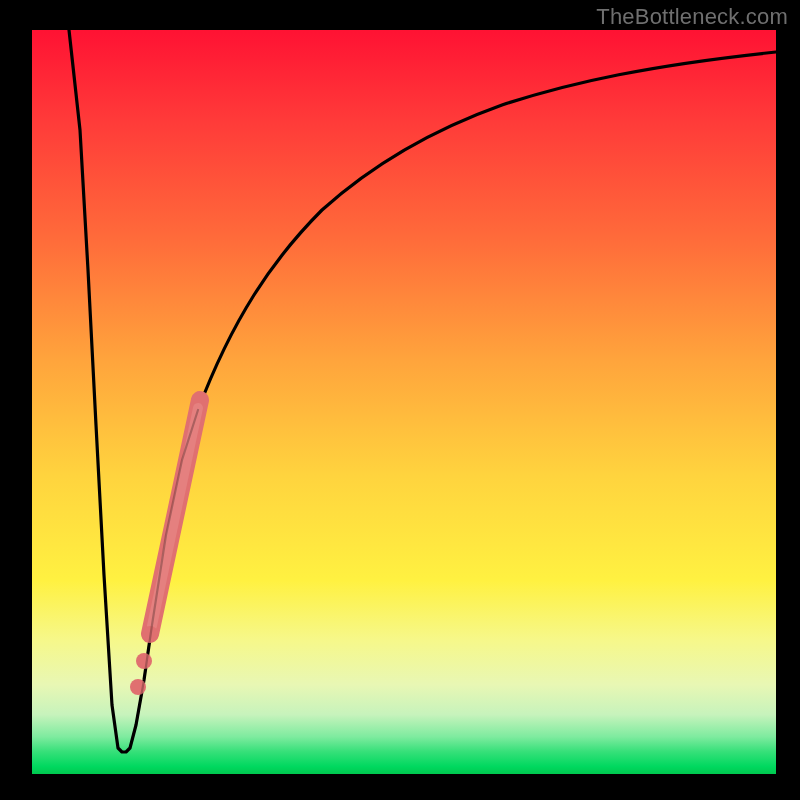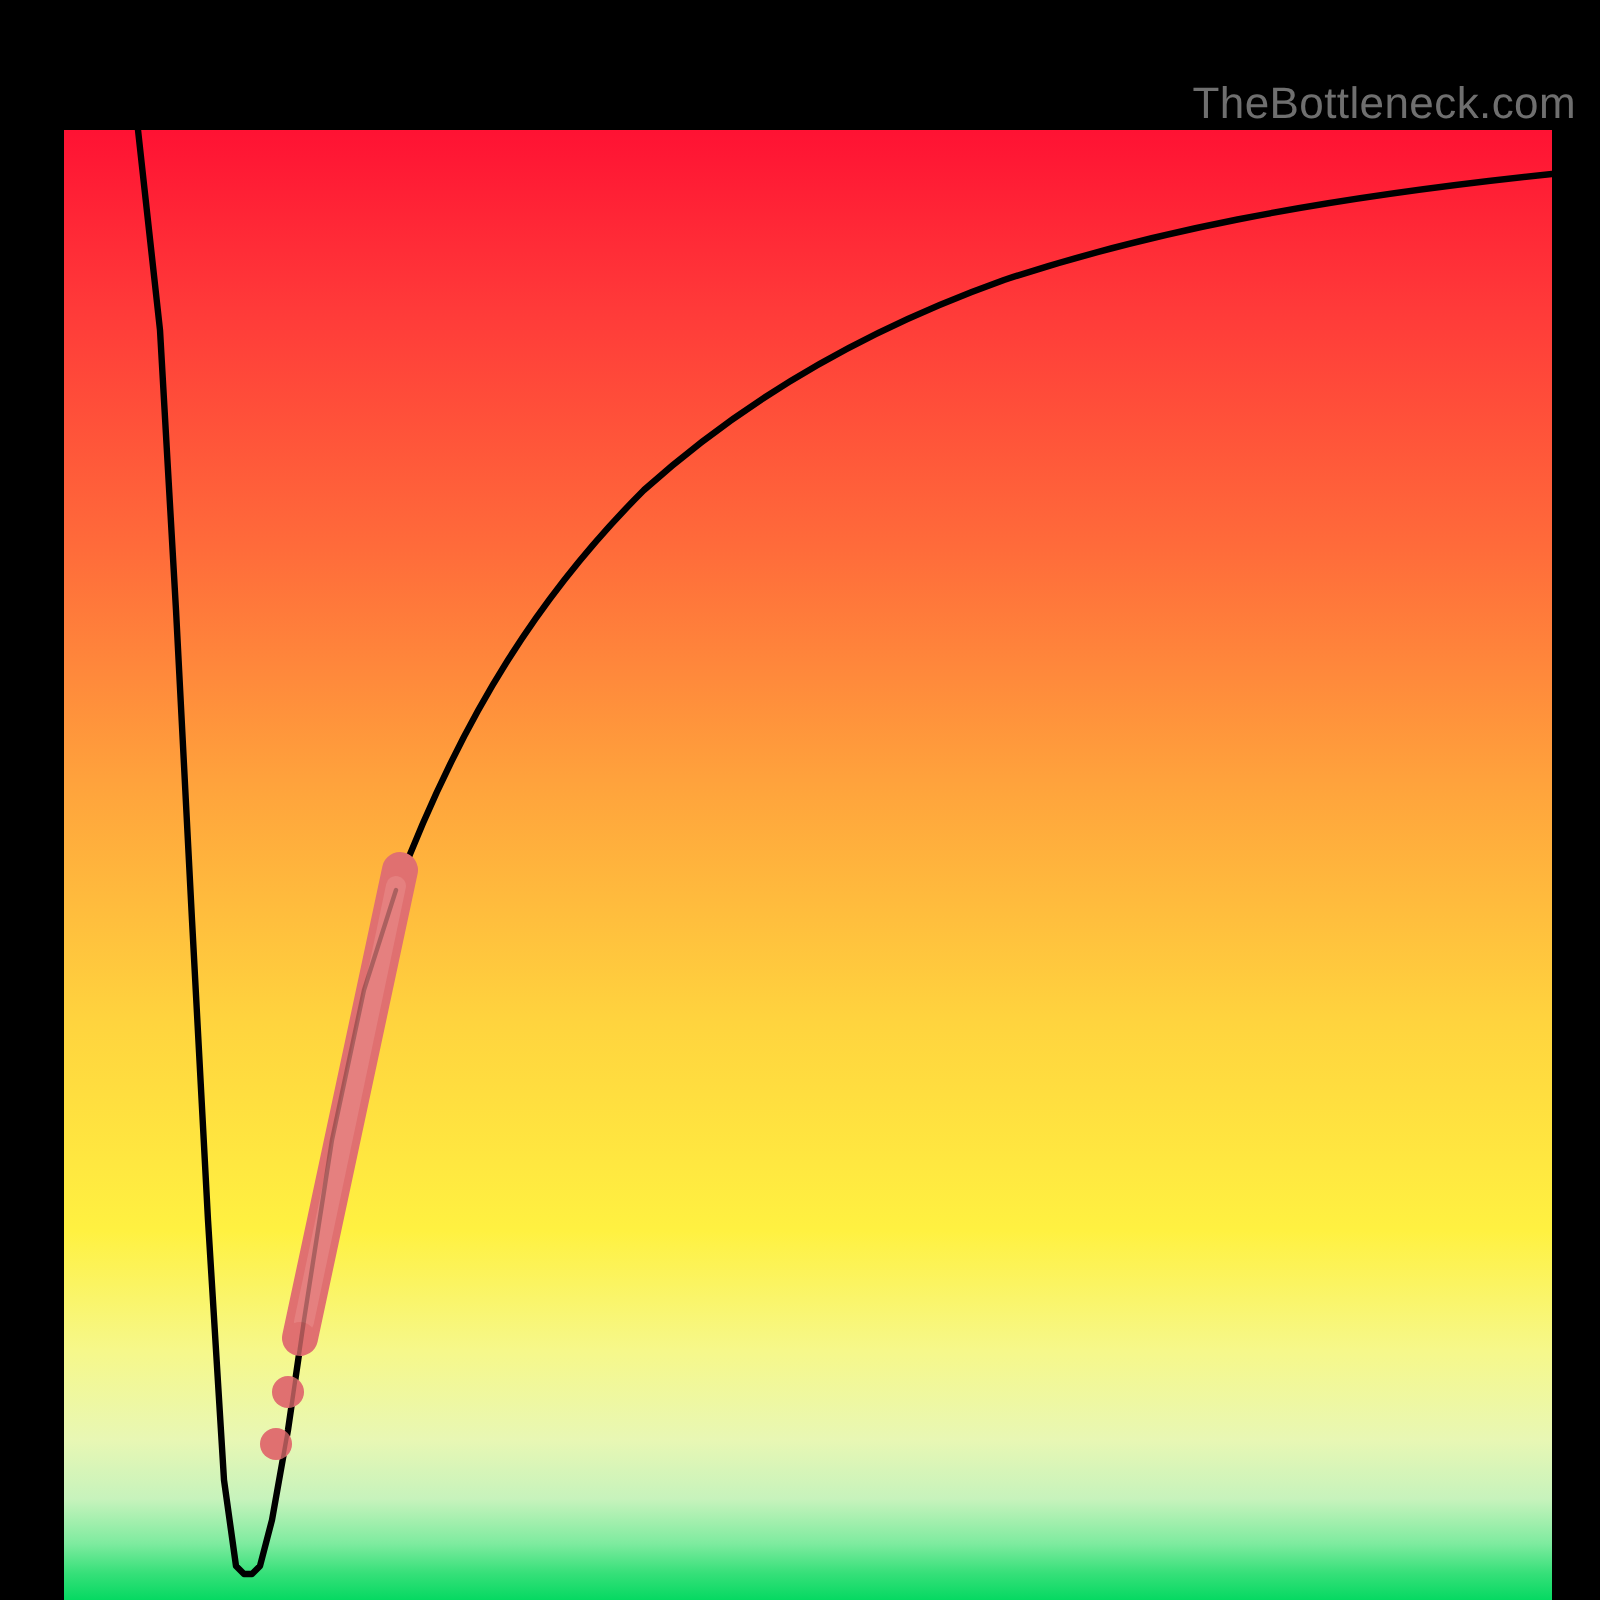--- a/index.html
+++ b/index.html
@@ -9,21 +9,20 @@
     height: 800px;
     overflow: hidden;
     background: #000;
     font-family: Arial, Helvetica, sans-serif;
   }
   .frame {
     position: relative;
     width: 800px;
     height: 648px;
     background: #000;
-    margin-top: 35px;
   }
   .plot {
     position: absolute;
     left: 32px;
     top: 30px;
     width: 744px;
     height: 744px;
     
     background: linear-gradient(
       to bottom,

